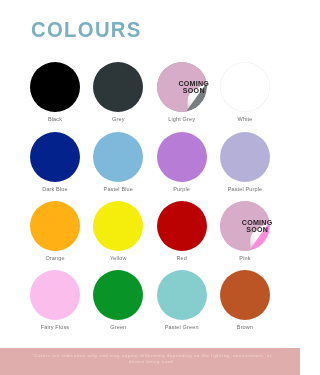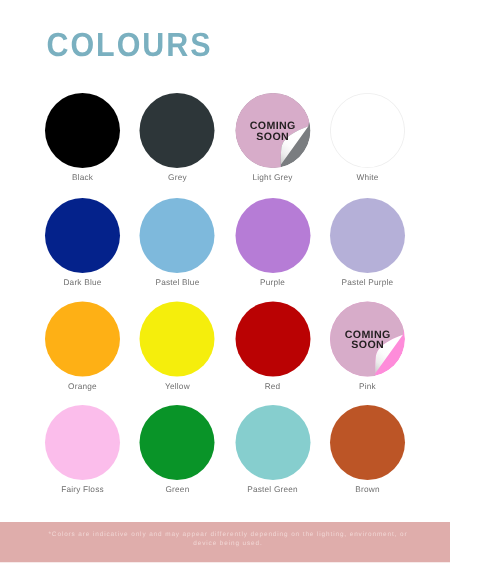--- a/index.html
+++ b/index.html
@@ -2,21 +2,21 @@
 <html><head>
 <meta charset="utf-8">
 <style>
   html,body{margin:0;padding:0;}
   body{width:300px;height:375px;background:#ffffff;font-family:"Liberation Sans",sans-serif;overflow:hidden;position:relative;-webkit-font-smoothing:antialiased;}
   #page-title{position:absolute;left:30.8px;top:19.2px;color:#7AB0C0;font-size:22.3px;font-weight:bold;letter-spacing:1.45px;line-height:21px;transform:scaleX(0.91);transform-origin:left top;}
   .grid{position:absolute;left:0;top:0;width:300px;height:375px;}
   .cell{position:absolute;width:64px;}
   .swatch{width:50px;height:50px;border-radius:50%;margin:0 auto;position:relative;}
   .label{text-align:center;font-size:5.5px;letter-spacing:0.14px;color:#6f6f6f;margin-top:4.2px;}
-  .cs-text{position:absolute;left:0;top:19.2px;width:50px;display:flex;flex-direction:column;align-items:center;font-size:7.1px;font-weight:bold;color:#231F20;line-height:6.6px;letter-spacing:0.25px;text-indent:0.25px;}
+  .cs-text{position:absolute;left:12px;top:19.2px;width:50px;display:flex;flex-direction:column;align-items:center;font-size:7.1px;font-weight:bold;color:#231F20;line-height:6.6px;letter-spacing:0.25px;text-indent:0.25px;}
   #footer{position:absolute;left:0;bottom:0;width:300px;height:27px;background:#DFADAB;}
   #footer-text{color:#F2D7D5;font-size:4.25px;letter-spacing:0.6px;text-align:center;padding-top:4.6px;line-height:6.3px;width:252px;margin:0 auto 0 26px;}
 </style>
 </head>
 <body>
 
 <div id="page-title">COLOURS</div>
 
 <div class="grid" id="grid">
     <div class="cell" style="left: 23px; top: 62px;">

